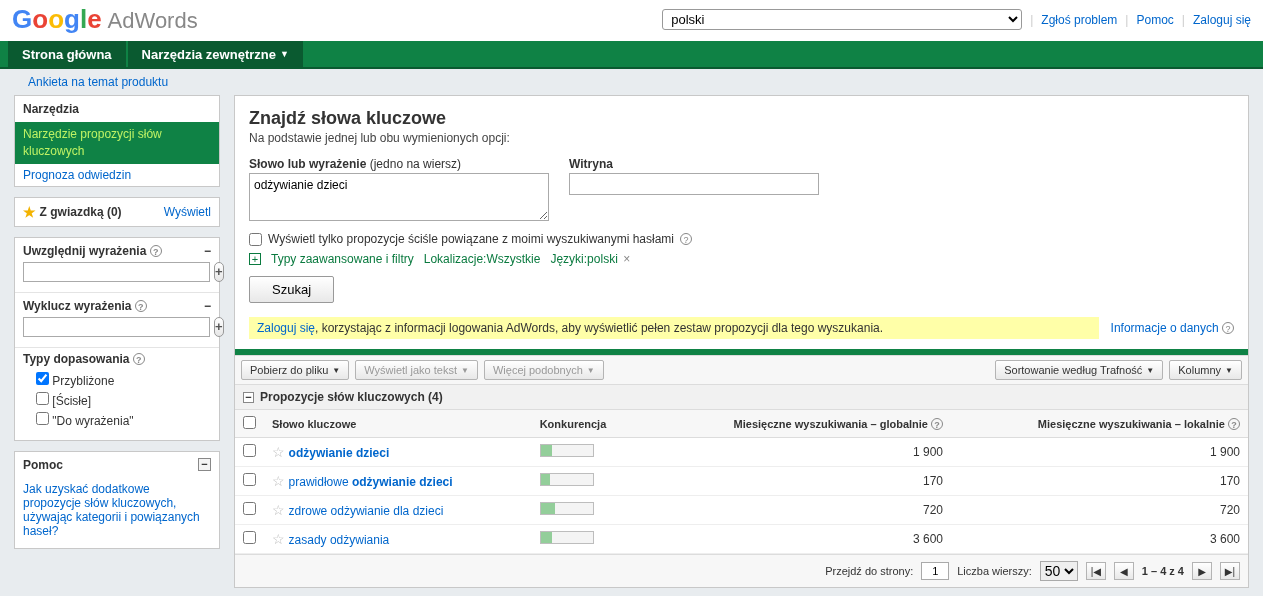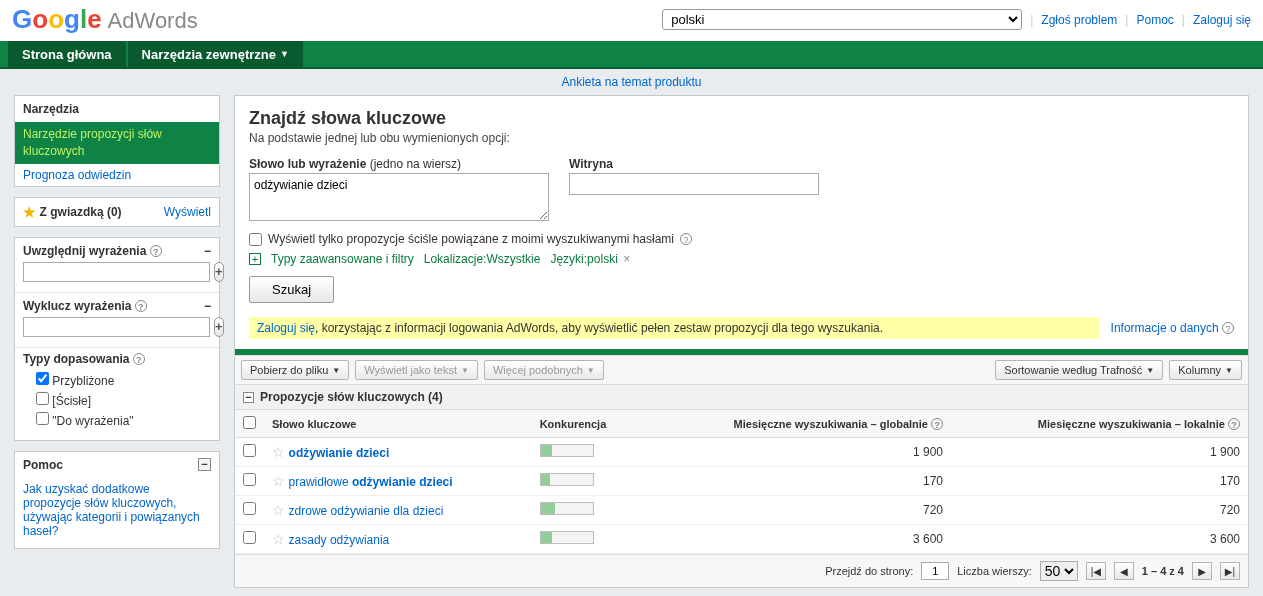--- a/index.html
+++ b/index.html
@@ -13,21 +13,21 @@
   .logo .g2 { color: #4285F4; } .logo .l  { color: #34A853; } .logo .e  { color: #EA4335; }
   .adwords { color: #888; font-size: 22px; font-weight: normal; margin-left: 2px; }
   .header-right { display: flex; align-items: center; gap: 8px; }
   .lang-select { width: 360px; font-size: 13px; background: #fff; border: 1px solid #999; border-radius: 3px; padding: 1px 4px; }
   .sep { color: #ccc; }
   
   .nav { background: #0f8245; display: flex; align-items: stretch; height: 28px; padding: 0 8px; border-bottom: 2px solid #0a5a30; text-align: right; }
   .nav-tab { background: #0a5a30; color: #fff; padding: 5px 14px; margin-right: 2px; font-size: 13px; font-weight: bold; display: flex; align-items: center; gap: 4px; cursor: pointer; }
   .nav-tab .tri { font-size: 9px; }
   
-  .survey-row { background: #e8ecef; text-align: center; padding: 6px 14px; }
+  .survey-row { background: #e8ecef; text-align: left; padding: 6px 28px; }
   
   .main { display: flex; background: #e8ecef; gap: 14px; padding: 0 14px 14px; align-items: flex-start; }
   
   .sidebar { width: 206px; flex-shrink: 0; display: flex; flex-direction: column; gap: 10px; }
   .panel { background: #fff; border: 1px solid #c8c8c8; }
   .panel-h { padding: 6px 8px; font-weight: bold; font-size: 12px; display: flex; justify-content: space-between; align-items: center; }
   .panel-h .collapse { border: 1px solid #888; width: 13px; height: 13px; display: inline-flex; align-items: center; justify-content: center; font-size: 11px; line-height: 1; background: #f4f4f4; cursor: pointer; }
   .sel-tool { background: #0f8245; color: #bef264; padding: 4px 8px; font-size: 12px; line-height: 1.4; }
   .panel .link-row { padding: 4px 8px; }
   

